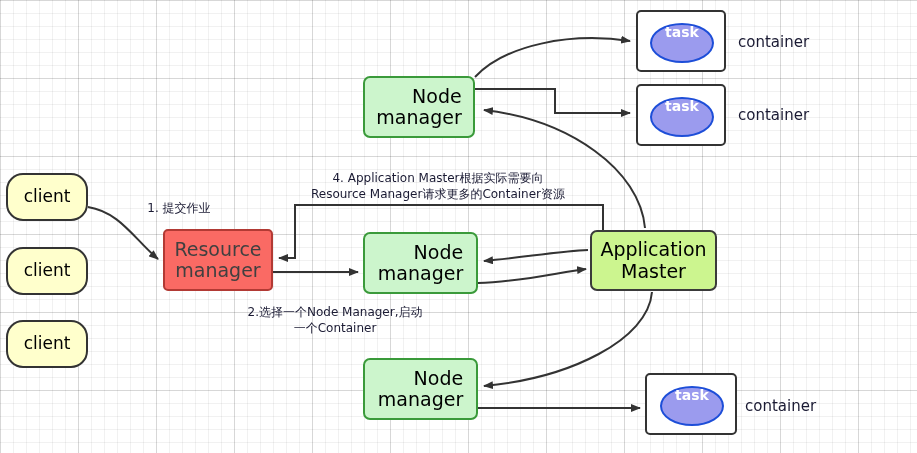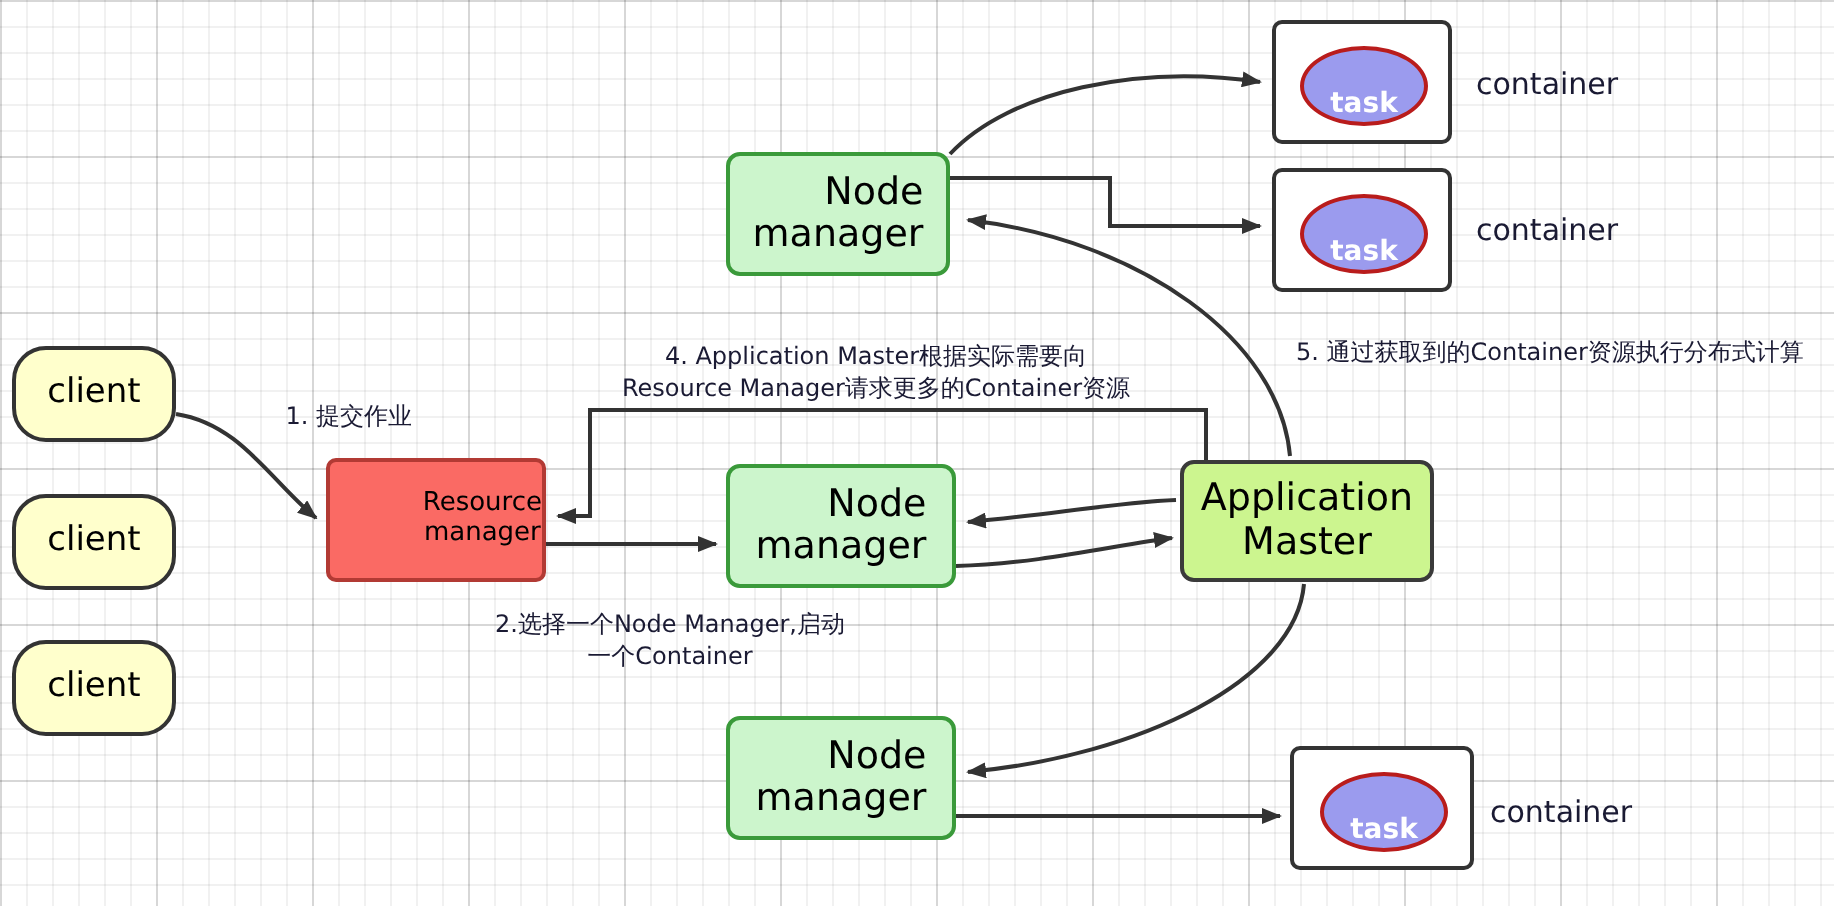--- a/index.html
+++ b/index.html
@@ -42,23 +42,22 @@
     background: #ffffcc;
     border: 2px solid #333333;
     border-radius: 17px;
     font-size: 17px;
     color: #000000;
   }
   .rm-node {
     background: #fa6a64;
     border: 2px solid #b23a34;
     border-radius: 5px;
-    font-size: 13px;
-    color: #000000;
-    justify-content: flex-end;
+    font-size: 19px;
+    color: #404040;
   }
   .nm-node {
     background: #ccf5cc;
     border: 2px solid #3a9a3a;
     border-radius: 7px;
     font-size: 19px;
     color: #000000;
     text-align: right;
   }
   .am-node {
@@ -70,24 +69,24 @@
   }
   .container-node {
     background: #ffffff;
     border: 2px solid #333333;
     border-radius: 5px;
   }
   .task-ellipse {
     position: absolute;
     box-sizing: border-box;
     background: #9b9bee;
-    border: 2px solid #b91c1c;
+    border: 2px solid #1d4ed8;
     border-radius: 50%;
     display: flex;
-    align-items: flex-end;
+    align-items: flex-start;
     justify-content: center;
     color: #ffffff;
     font-size: 14px;
     font-weight: bold;
   }
   .edge-label {
     position: absolute;
     font-size: 12px;
     color: #1a1a33;
     text-align: center;
@@ -181,24 +180,23 @@
   </div>
   <span class="side-label" style="left:738px; top:106px;">container</span>
 
   <div class="node container-node" style="left:645px; top:373px; width:92px; height:62px;">
     <div class="task-ellipse" style="left:13px; top:11px; width:64px; height:40px;">
       <span>task</span>
     </div>
   </div>
   <span class="side-label" style="left:745px; top:397px;">container</span>
 
-  <div class="edge-label" style="left:96px; top:200px; width:110px; text-align:right;">1. 提交作业</div>
+  <div class="edge-label" style="left:124px; top:200px; width:110px; text-align:center;">1. 提交作业</div>
 
   <div class="edge-label" style="left:215px; top:304px; width:240px;">2.选择一个Node Manager,启动
 一个Container</div>
 
 
   <div class="edge-label" style="left:288px; top:170px; width:300px;">4. Application Master根据实际需要向
 Resource Manager请求更多的Container资源</div>
 
-  <div class="edge-label" style="left:648px; top:168px; width:270px; text-align:left;">5. 通过获取到的Container资源执行分布式计算</div>
 
 </div>
 
 </body></html>

